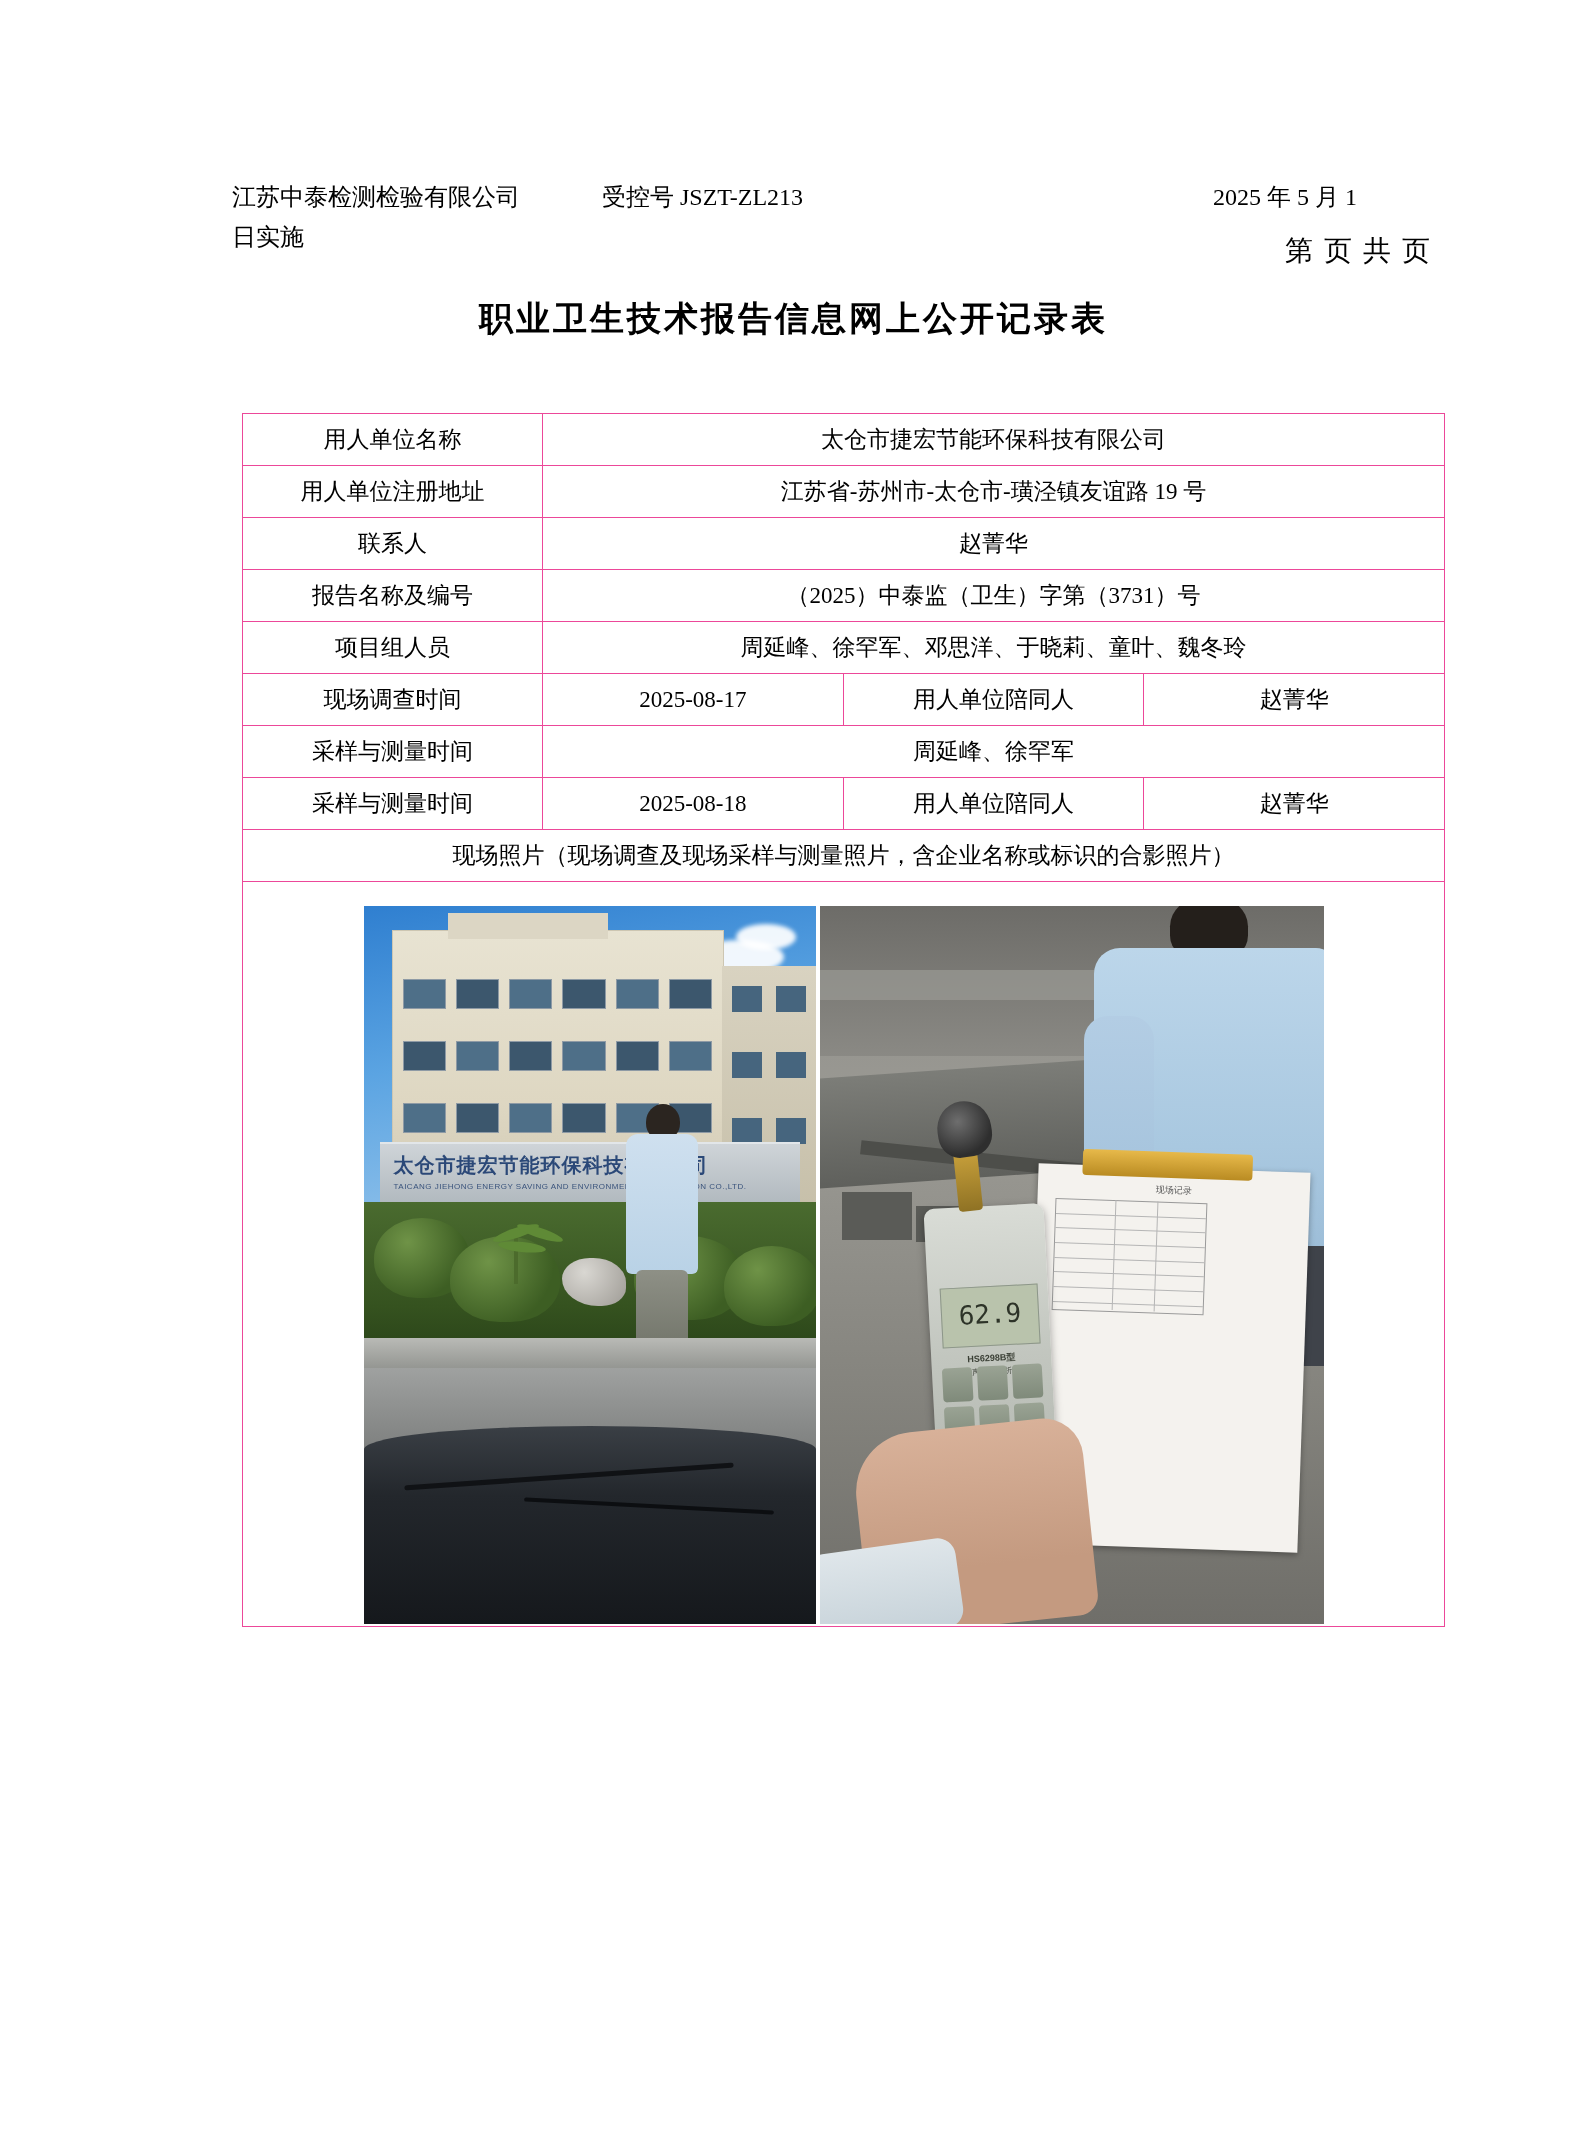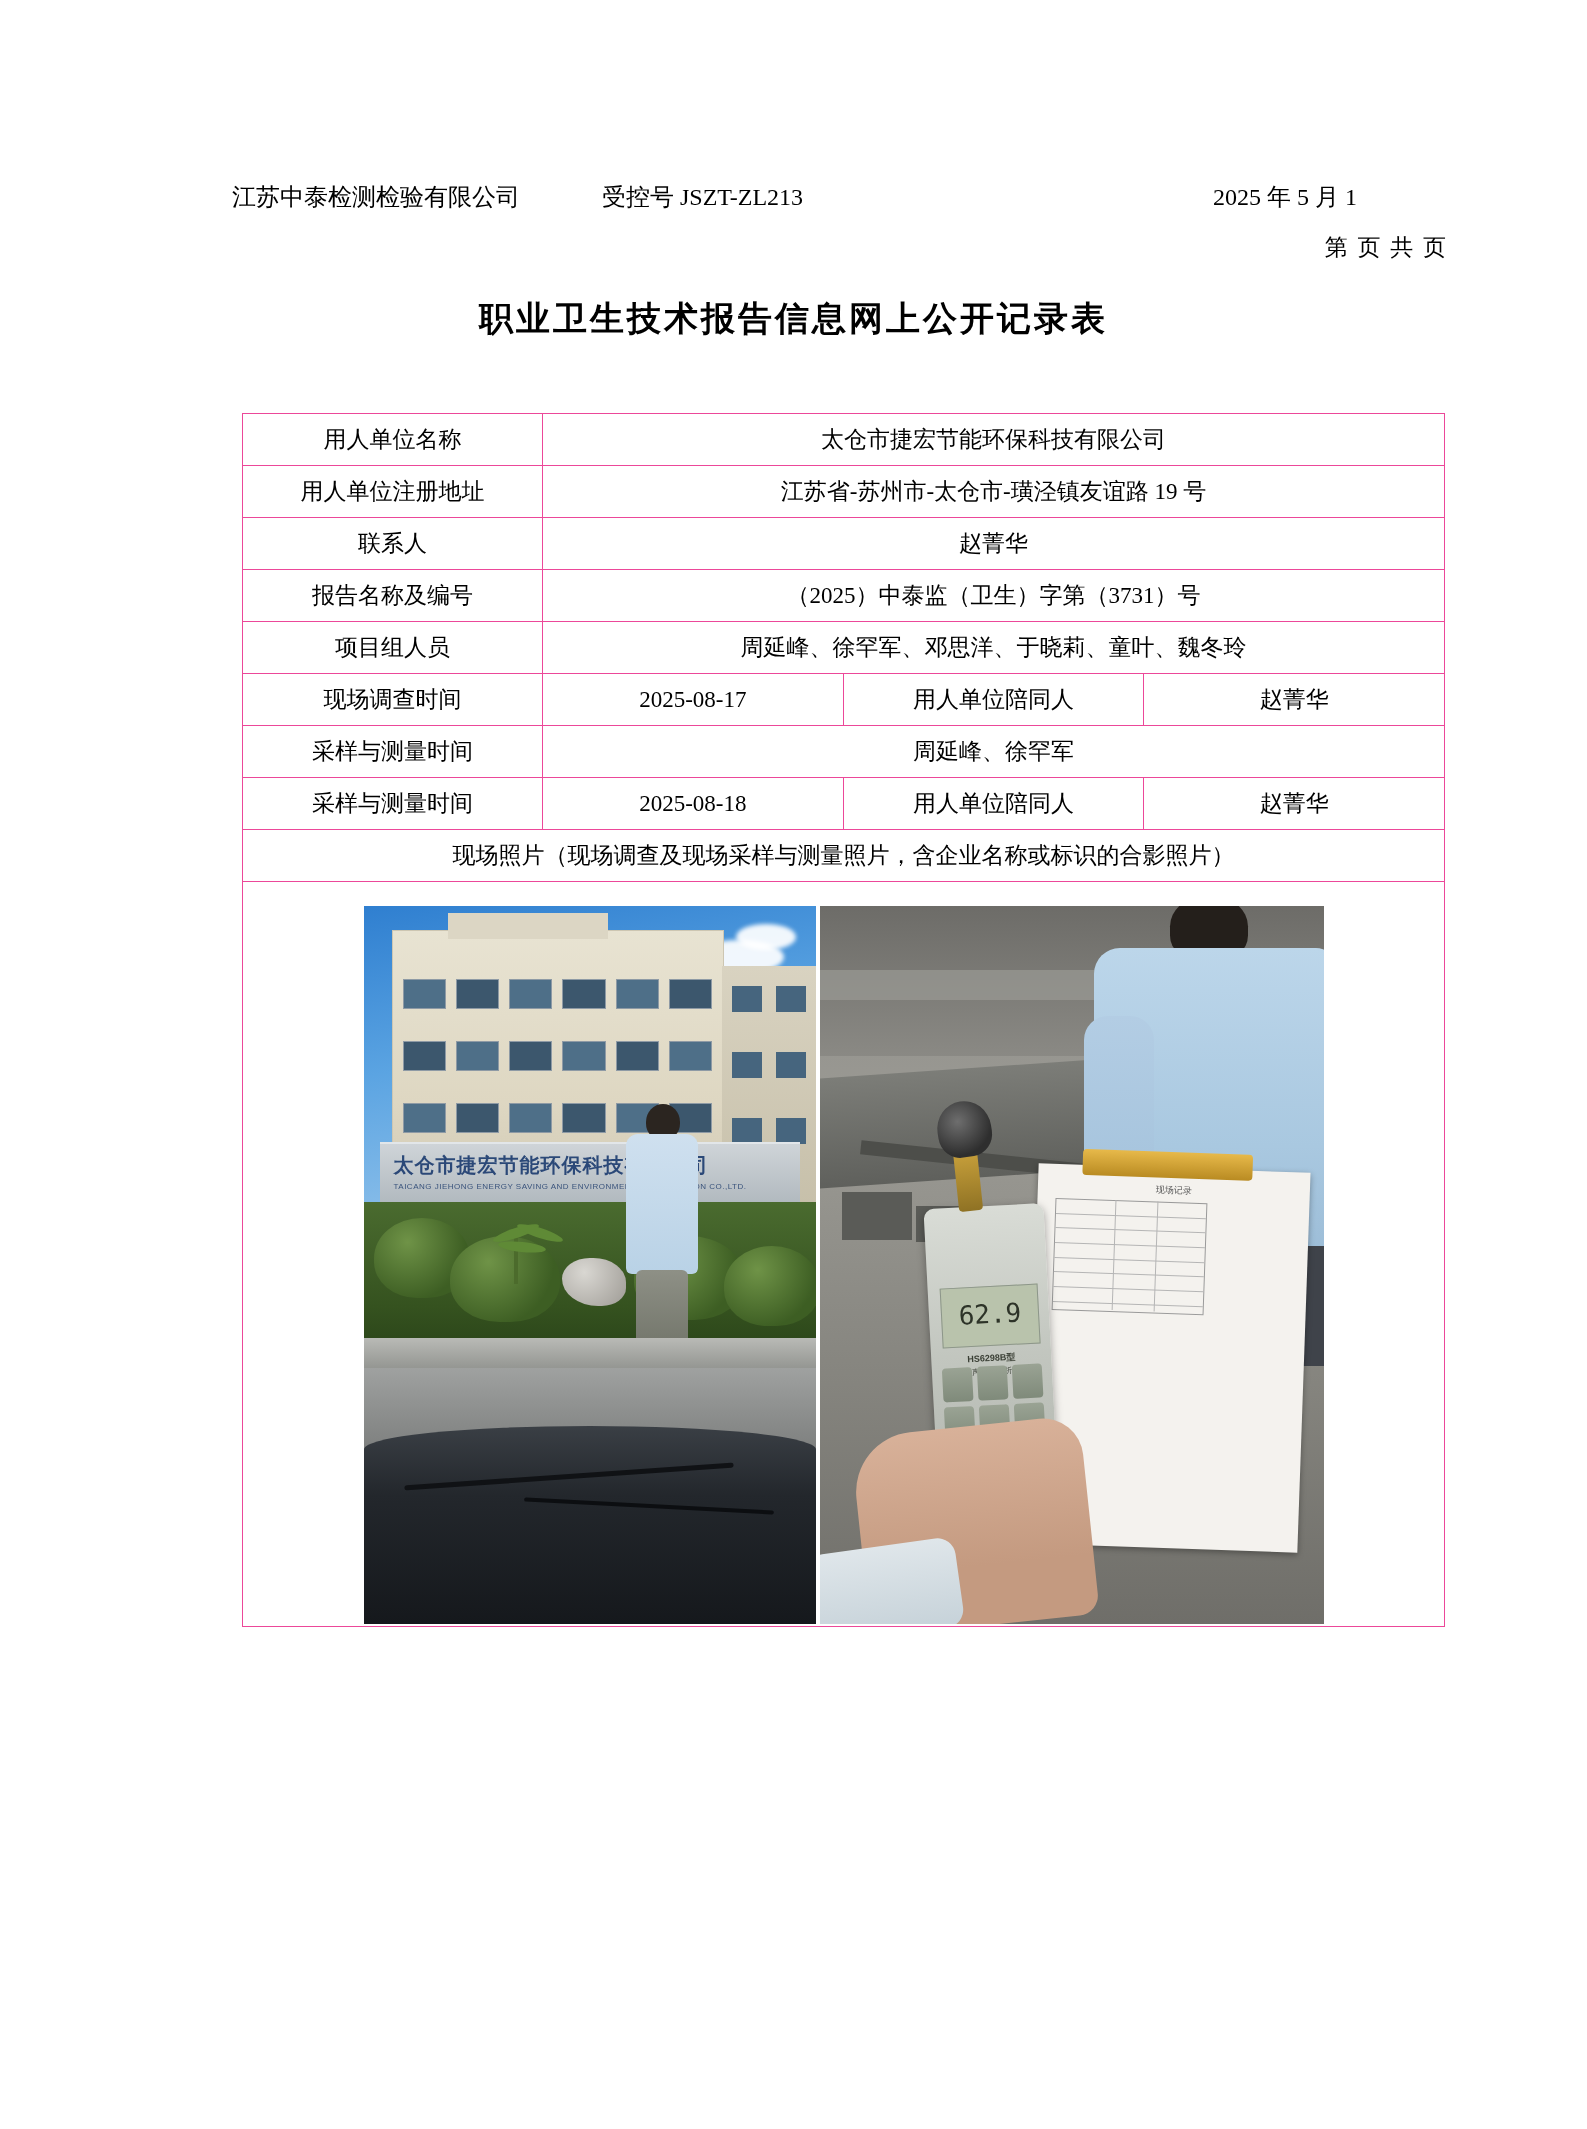--- a/index.html
+++ b/index.html
@@ -45,25 +45,25 @@
     flex: 1;
     text-align: right;
     margin-top: 36px;
   }
   .header-line2 {
     font-size: 24px;
     margin-top: 8px;
   }
   .page-num {
     position: absolute;
-    left: 236px;
+    left: 220px;
     top: 232px;
     width: 1212px;
     text-align: right;
-    font-size: 23px;
+    font-size: 28px;
     letter-spacing: 2px;
   }
   .doc-title {
     position: absolute;
     left: 0;
     top: 296px;
     width: 1587px;
     text-align: center;
     font-size: 34px;
     font-weight: bold;
@@ -378,20 +378,21 @@
 <body>
 
 <div class="page">
 
   <div class="header">
     <div class="header-line1">
       <span class="header-company">江苏中泰检测检验有限公司</span>
       <span class="header-ctrl">受控号 JSZT-ZL213</span>
       <span class="header-date">2025 年 5 月 1</span>
     </div>
+    <div class="header-line2">日实施</div>
   </div>
 
   <div class="page-num">第  页 共  页</div>
 
   <div class="doc-title">职业卫生技术报告信息网上公开记录表</div>
 
   <div class="tbl-wrap">
     <table class="main">
       <tbody>
           <tr>

